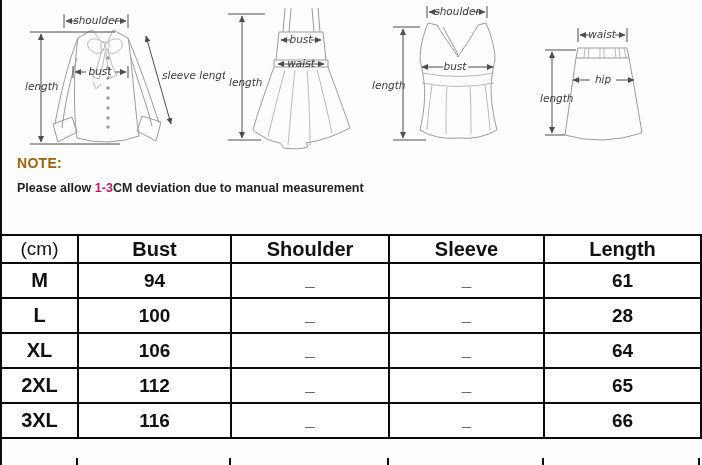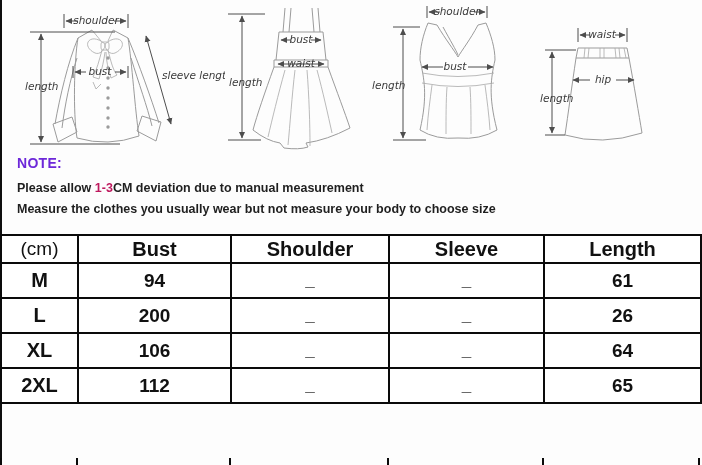--- a/index.html
+++ b/index.html
@@ -15,21 +15,21 @@
   .sketch{position:absolute;top:0;}
   .sketch svg{display:block;}
   .garment{stroke:#9b9b9b;fill:none;stroke-width:1;}
   .garment-thin{stroke:#a8a8a8;fill:none;stroke-width:0.8;}
   .meas{stroke:#4d4d4d;fill:none;stroke-width:1;}
   .mlabel{fill:#3a3a3a;font:italic 10.5px "DejaVu Sans",sans-serif;}
   .btn{fill:#9b9b9b;}
 
   
   #note{position:absolute;left:17px;top:155px;width:620px;}
-  #note-heading{color:#6d28d9;font-size:14px;font-weight:bold;letter-spacing:.3px;}
+  #note-heading{color:#a16207;font-size:14px;font-weight:bold;letter-spacing:.3px;}
   #note-lines{margin-top:7px;font-size:12.5px;font-weight:bold;color:#1f1f1f;line-height:20.5px;}
   .hl{color:#be185d;}
 
   
   #size-table{
     position:absolute;left:0;top:234px;width:702px;
     border-collapse:collapse;table-layout:fixed;background:#ffffff;
   }
   #size-table th,#size-table td{
     border:2px solid #0a0a0a;text-align:center;vertical-align:middle;
@@ -238,21 +238,20 @@
         <line class="meas" x1="14" y1="52" x2="14" y2="133" marker-start="url(#mS)" marker-end="url(#mS)"></line>
         <text class="mlabel" x="2" y="102">length</text>
       </g>
     </svg>
   </div>
 
   <div id="note">
     <div id="note-heading">NOTE:</div>
     <div id="note-lines">
       <div><span>Please allow </span><span class="hl">1-3</span><span>CM deviation due to manual measurement</span></div>
-      <div>Measure the clothes you usually wear but not measure your body to choose size</div>
     </div>
   </div>
 
   <table id="size-table">
     <colgroup>
       <col style="width:77px">
         <col style="width:153px">
         <col style="width:158px">
         <col style="width:155px">
         <col style="width:157px">
@@ -269,38 +268,45 @@
     <tbody>
       <tr>
         <td class="size-cell">M</td>
         <td class="val">94</td>
         <td class="dash">_</td>
         <td class="dash">_</td>
         <td class="val">61</td>
       </tr>
       <tr>
         <td class="size-cell">L</td>
-        <td class="val">200</td>
-        <td class="dash">_</td>
-        <td class="dash">_</td>
-        <td class="val">26</td>
+        <td class="val">100</td>
+        <td class="dash">_</td>
+        <td class="dash">_</td>
+        <td class="val">28</td>
       </tr>
       <tr>
         <td class="size-cell">XL</td>
         <td class="val">106</td>
         <td class="dash">_</td>
         <td class="dash">_</td>
         <td class="val">64</td>
       </tr>
       <tr>
         <td class="size-cell">2XL</td>
         <td class="val">112</td>
         <td class="dash">_</td>
         <td class="dash">_</td>
         <td class="val">65</td>
+      </tr>
+      <tr>
+        <td class="size-cell">3XL</td>
+        <td class="val">116</td>
+        <td class="dash">_</td>
+        <td class="dash">_</td>
+        <td class="val">66</td>
       </tr>
     </tbody>
   </table>
 
   <div class="stub" style="left:0;"></div>
   <div class="stub" style="left:76px;"></div>
   <div class="stub" style="left:229px;"></div>
   <div class="stub" style="left:387px;"></div>
   <div class="stub" style="left:542px;"></div>
   <div class="stub" style="left:698px;"></div>

